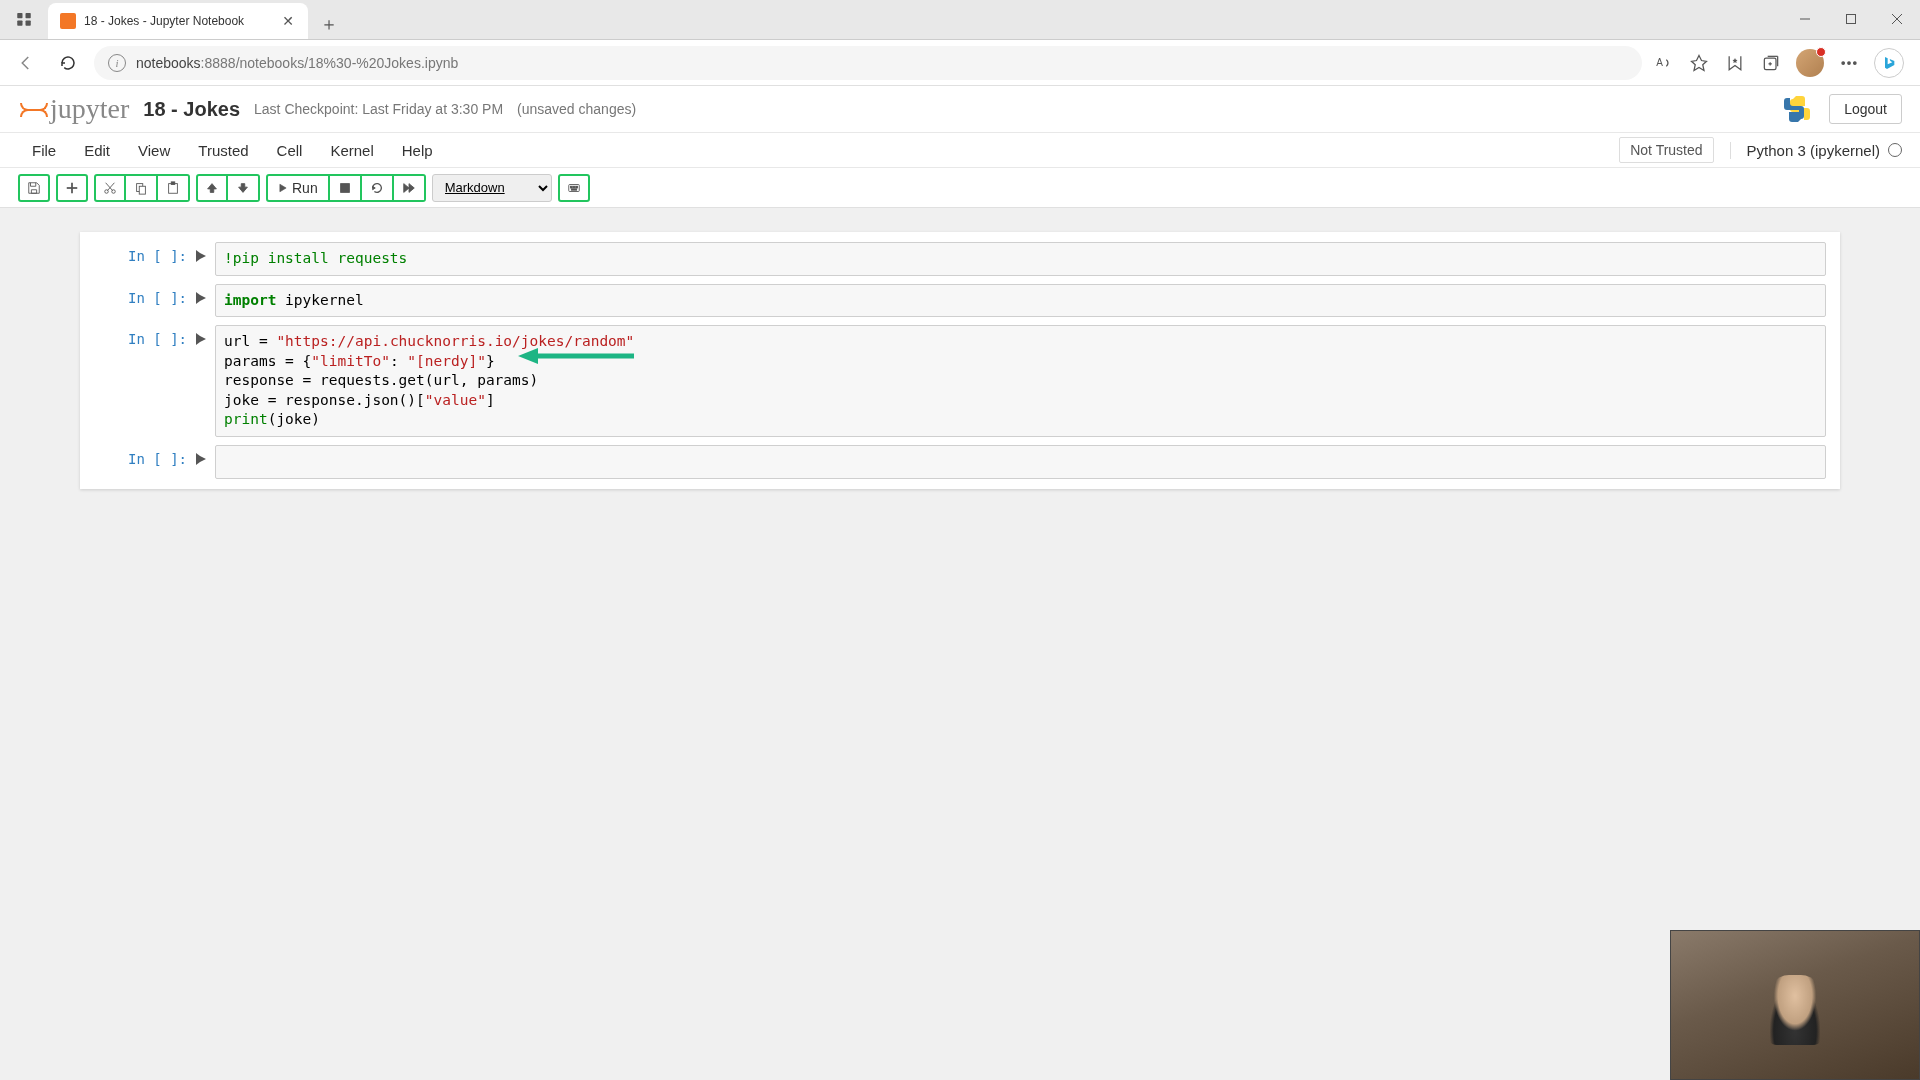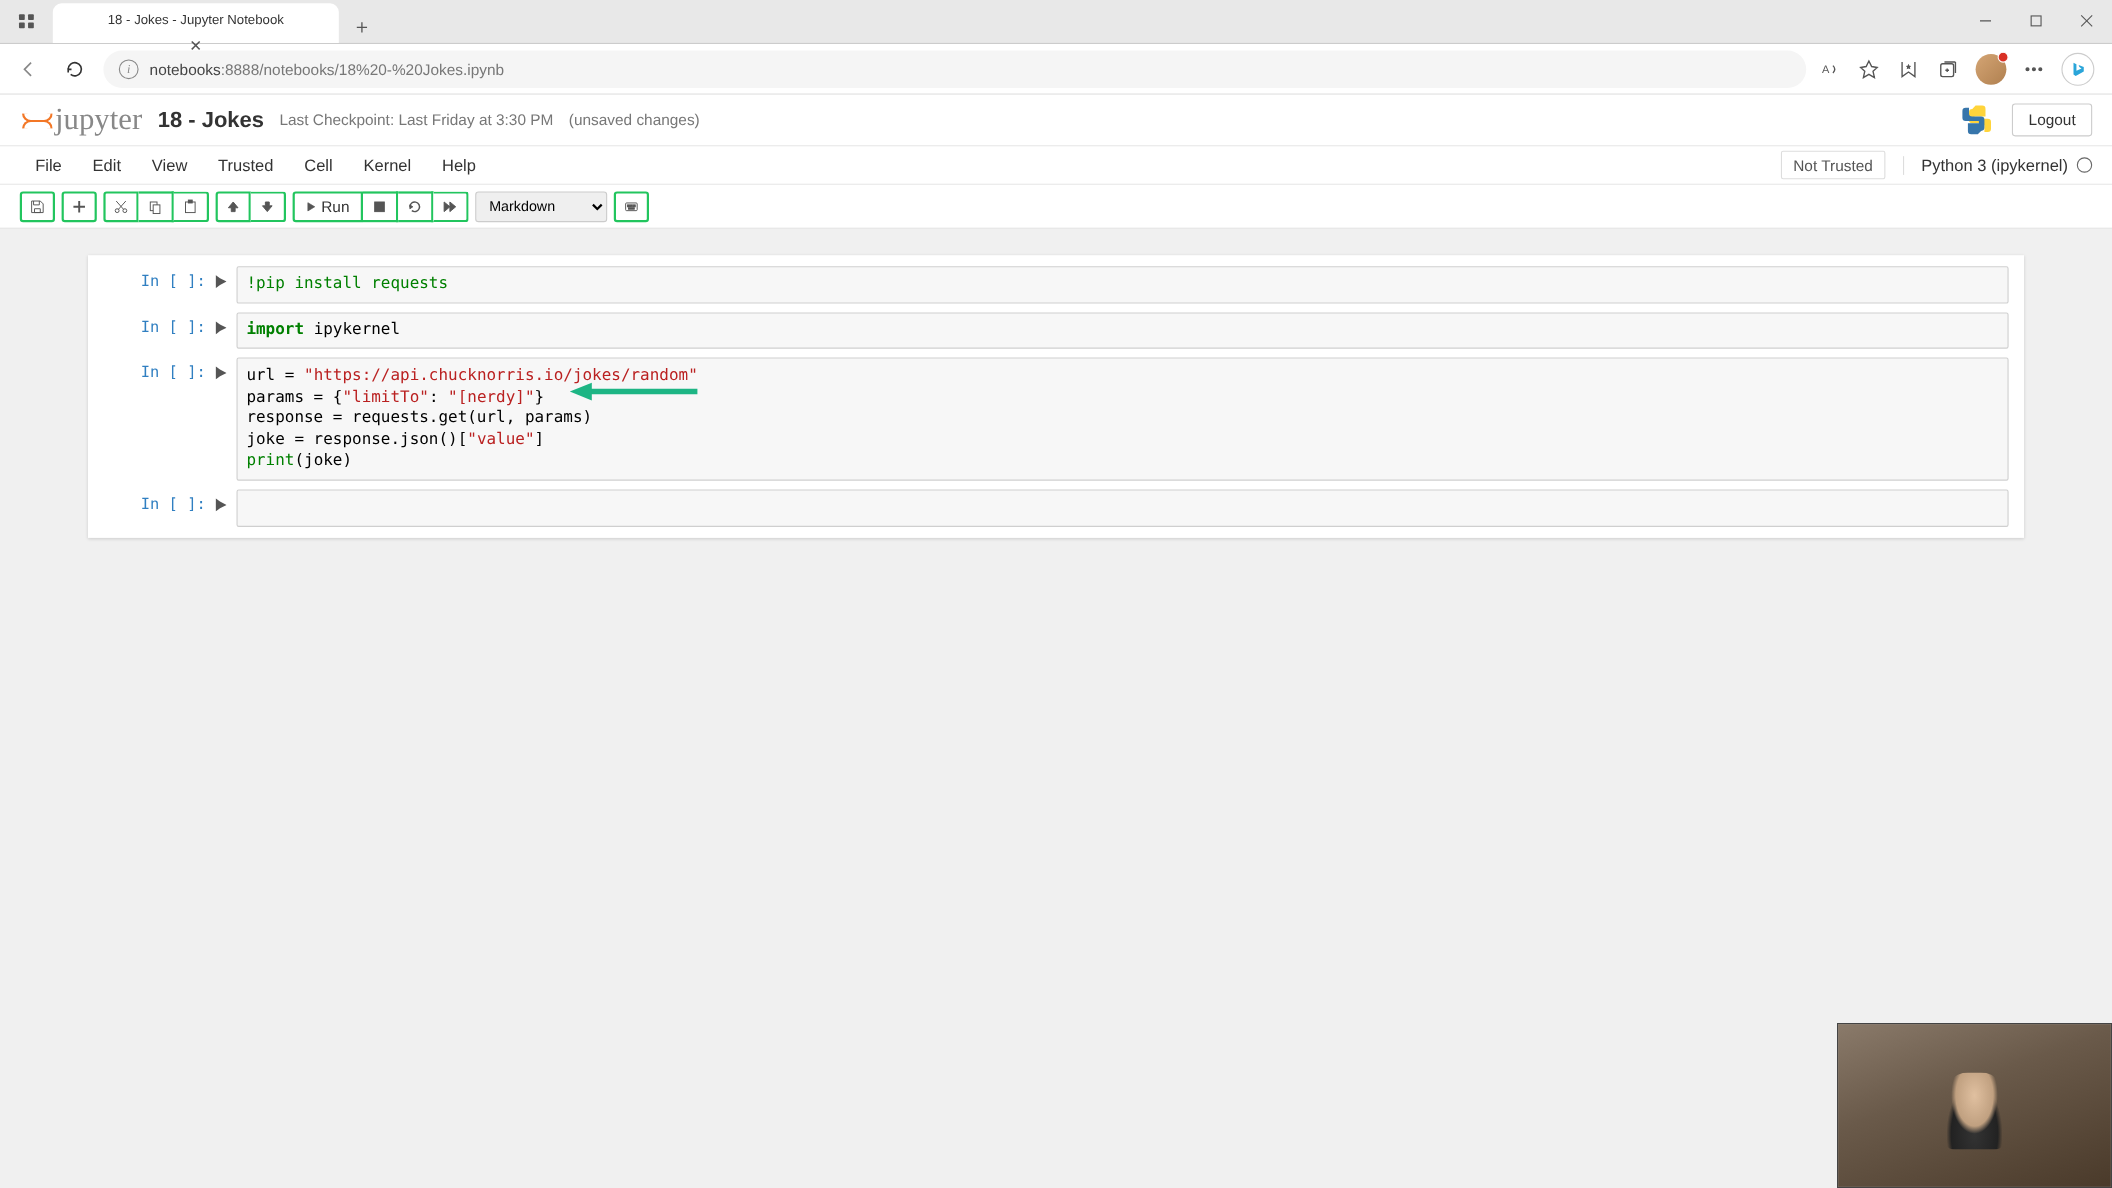--- a/index.html
+++ b/index.html
@@ -2,21 +2,21 @@
 <html><head>
 <meta charset="utf-8">
 <style>
 * { margin: 0; padding: 0; box-sizing: border-box; }
 body { font-family: "Segoe UI", Arial, sans-serif; background: #fff; overflow: hidden; }
 
 
 .browser-top { height: 40px; background: #e8e8e8; display: flex; align-items: flex-end; border-bottom: 1px solid #ccc; }
 .tab-spacer-icon { width: 48px; height: 40px; display: flex; align-items: center; justify-content: center; }
 .tab-spacer-icon svg { width: 18px; height: 18px; fill: #555; }
-.browser-tab { background: #fff; height: 36px; display: flex; align-items: center; padding: 0 12px; border-radius: 8px 8px 0 0; min-width: 260px; gap: 8px; position: relative; flex-direction: column; }
+.browser-tab { background: #fff; height: 36px; display: flex; align-items: center; padding: 0 12px; border-radius: 8px 8px 0 0; min-width: 260px; gap: 8px; position: relative; }
 .tab-favicon { width: 16px; height: 16px; background: #f37726; border-radius: 2px; }
 .tab-title { font-size: 12px; color: #333; flex: 1; }
 .tab-close { width: 16px; height: 16px; display: flex; align-items: center; justify-content: center; font-size: 14px; color: #555; cursor: pointer; }
 .tab-add { width: 30px; height: 30px; display: flex; align-items: center; justify-content: center; font-size: 18px; color: #555; margin-left: 6px; cursor: pointer; }
 .window-controls { margin-left: auto; display: flex; }
 .win-btn { width: 46px; height: 40px; display: flex; align-items: center; justify-content: center; }
 .win-btn svg { width: 12px; height: 12px; stroke: #555; fill: none; stroke-width: 1; }
 
 .addr-bar { height: 46px; display: flex; align-items: center; padding: 0 10px; gap: 10px; border-bottom: 1px solid #e0e0e0; }
 .nav-btn { width: 32px; height: 32px; display: flex; align-items: center; justify-content: center; border-radius: 4px; }
@@ -60,21 +60,21 @@
 
 .toolbar { height: 40px; display: flex; align-items: center; padding: 0 18px; gap: 0; border-bottom: 1px solid #e0e0e0; }
 .tool-group { display: flex; margin-right: 6px; }
 .tool-btn { width: 32px; height: 28px; border: 2px solid #22c55e; background: #fff; display: flex; align-items: center; justify-content: center; cursor: pointer; }
 .tool-group .tool-btn + .tool-btn { border-left: none; }
 .tool-group .tool-btn:first-child { border-radius: 3px 0 0 3px; }
 .tool-group .tool-btn:last-child { border-radius: 0 3px 3px 0; }
 .tool-group .tool-btn:only-child { border-radius: 3px; }
 .tool-btn svg { width: 14px; height: 14px; stroke: #555; fill: #555; }
 .tool-btn.run-btn { width: auto; padding: 0 10px; gap: 4px; font-size: 14px; color: #333; }
-.cell-type-select { height: 28px; border: 1px solid #ccc; border-radius: 3px; padding: 0 8px; font-size: 13px; min-width: 120px; margin-right: 6px; }
+.cell-type-select { height: 28px; border: 1px solid #ccc; border-radius: 3px; padding: 0 8px; font-size: 13px; min-width: 120px; margin-right: 6px; text-decoration: underline; }
 
 
 .nb-container { background: #f0f0f0; padding: 24px 80px; height: calc(100vh - 40px - 46px - 46px - 36px - 40px); overflow: auto; }
 .nb-paper { background: #fff; box-shadow: 0 1px 3px rgba(0,0,0,0.15); padding: 6px 0; }
 .cell { display: flex; padding: 4px 14px 4px 0; position: relative; }
 .cell.selected { border-left: 5px solid #42a5f5; padding-left: 0; }
 .cell:not(.selected) { padding-left: 5px; }
 .cell.markdown.selected .cell-content { border: 1px solid #ababab; }
 .prompt { width: 130px; text-align: right; font-family: monospace; font-size: 14px; color: #307fc1; padding: 6px 8px 0 0; flex-shrink: 0; display: flex; justify-content: flex-end; align-items: flex-start; gap: 8px; }
 .run-cell-icon { width: 12px; display: flex; justify-content: center; padding-top: 2px; }
@@ -141,21 +141,21 @@
     </div>
   <div class="nav-btn active">
       <svg viewBox="0 0 24 24">
         <path d="M4 12a8 8 0 1 1 3 6.2" fill="none"></path>
         <polyline points="4 16 4 12 8 12" fill="none"></polyline>
       </svg>
     </div>
   <div class="url-field">
     <span class="url-info-icon">i</span>
     <span class="url-text">
-      <span class="host">notebooks</span><span class="path">:8888</span><span class="path">/notebooks/18%20-%20Jokes.ipynb</span>
+      <span class="host">notebooks</span><span class="path">:8888</span><span class="path">/notebooks/18%30-%20Jokes.ipynb</span>
     </span>
   </div>
   <div class="addr-right">
     <div class="addr-icon">
         <svg viewBox="0 0 24 24">
           <text x="4" y="16" font-size="12" fill="#555" stroke="none">A</text>
           <path d="M16 8 q4 4 0 8" fill="none"></path>
         </svg>
       </div>
     <div class="addr-icon">

